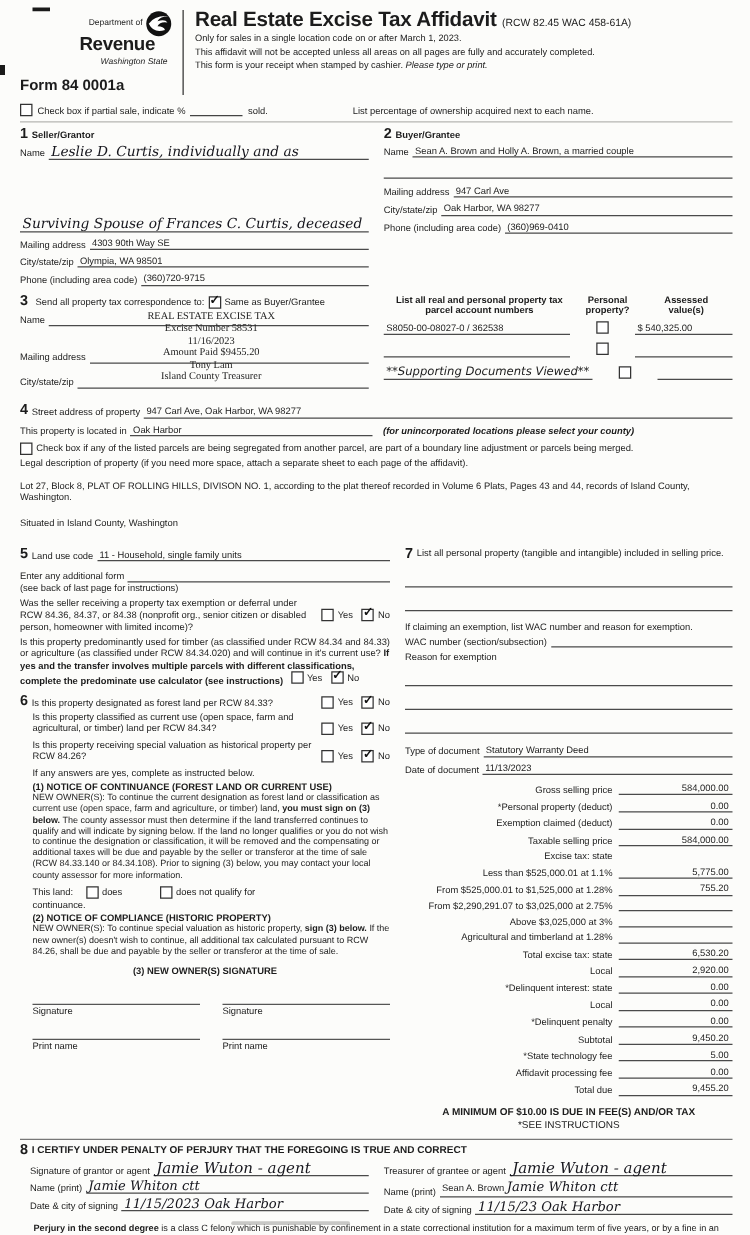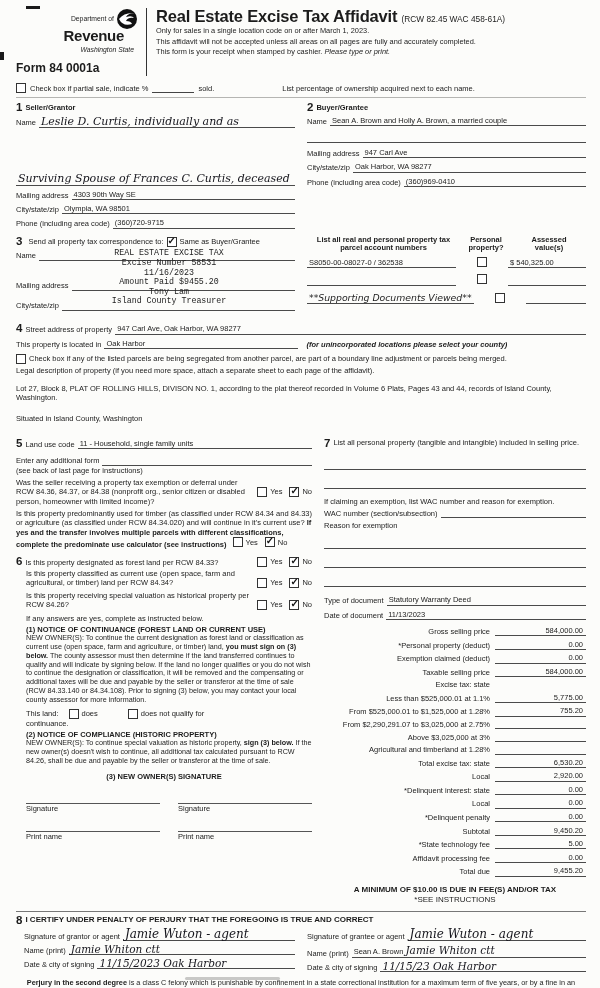--- a/index.html
+++ b/index.html
@@ -10,21 +10,21 @@
   .row{display:flex;align-items:flex-end}
   .fill{flex:1;border-bottom:1px solid #4a4a4a;min-height:8px;padding:0 2px;}
   .lbl{white-space:nowrap;padding-right:3px;flex-shrink:0}
   .secnum{font-size:11.5px;font-weight:bold;margin-right:3px;line-height:1;}
   .cb{display:inline-block;width:8px;height:8px;border:1px solid #333;background:#fff;
       position:relative;flex-shrink:0;vertical-align:-1px;}
   .cb.checked::after{content:"\2713";position:absolute;left:0px;top:-3px;font-size:10px;font-weight:bold;color:#111;}
   .yn{display:flex;gap:3px;align-items:center;white-space:nowrap;flex-shrink:0;margin-left:4px;}
   .yn .cbl{margin-right:4px;}
   .hw{font-family:"DejaVu Serif",cursive;font-style:italic;color:#15151c;}
-  .stamp{font-family:Liberation Mono, monospace;font-size:8.3px;line-height:9.6px;text-align:center;color:#222;}
+  .stamp{font-family:Liberation Serif, serif;font-size:8.3px;line-height:9.6px;text-align:center;color:#222;}
   .cols{display:flex;gap:12px;}
   .hdr{display:flex;border-bottom:none;padding-bottom:2px;}
   .hdr-left{width:122px;flex-shrink:0;border-right:1.5px solid #333;padding-right:8px;}
   .hdr-right{padding-left:9px;flex:1}
   .logo-top{display:flex;justify-content:flex-end;align-items:center;gap:2px;}
   .rev{font-size:15px;font-weight:bold;letter-spacing:-.3px;text-align:right;margin-top:-3px;margin-right:14px;}
   .wastate{font-size:6.8px;font-style:italic;text-align:right;margin-right:4px;}
   .formno{font-size:12px;font-weight:bold;margin-top:7px;}
   .title{font-size:16.5px;font-weight:bold;letter-spacing:-.2px;line-height:1.05;}
   .rcw{font-size:8.3px;font-weight:normal;letter-spacing:0;}
@@ -460,21 +460,21 @@
           <span class="lbl" style="padding-left:8px;">Name (print)</span>
           <span class="fill hw" style="font-size:10.5px;line-height:10px;">Jamie Whiton ctt</span>
         </div>
         <div class="row" style="margin-top:3px;">
           <span class="lbl" style="padding-left:8px;">Date &amp; city of signing</span>
           <span class="fill hw" style="font-size:10.5px;line-height:10px;">11/15/2023    Oak Harbor</span>
         </div>
       </div>
       <div style="flex:1;">
         <div class="row">
-          <span class="lbl">Signature of grantee or agent</span>
+          <span class="lbl">Treasurer of grantee or agent</span>
           <span class="fill hw" style="font-size:12px;line-height:11px;">Jamie Wuton - agent</span>
         </div>
         <div class="row" style="margin-top:3px;">
           <span class="lbl">Name (print)</span>
           <span class="fill"><span>Sean A. Brown</span> <span class="hw" style="font-size:10.5px;">Jamie Whiton ctt</span></span>
         </div>
         <div class="row" style="margin-top:3px;">
           <span class="lbl">Date &amp; city of signing</span>
           <span class="fill hw" style="font-size:10.5px;line-height:10px;">11/15/23    Oak Harbor</span>
         </div>

